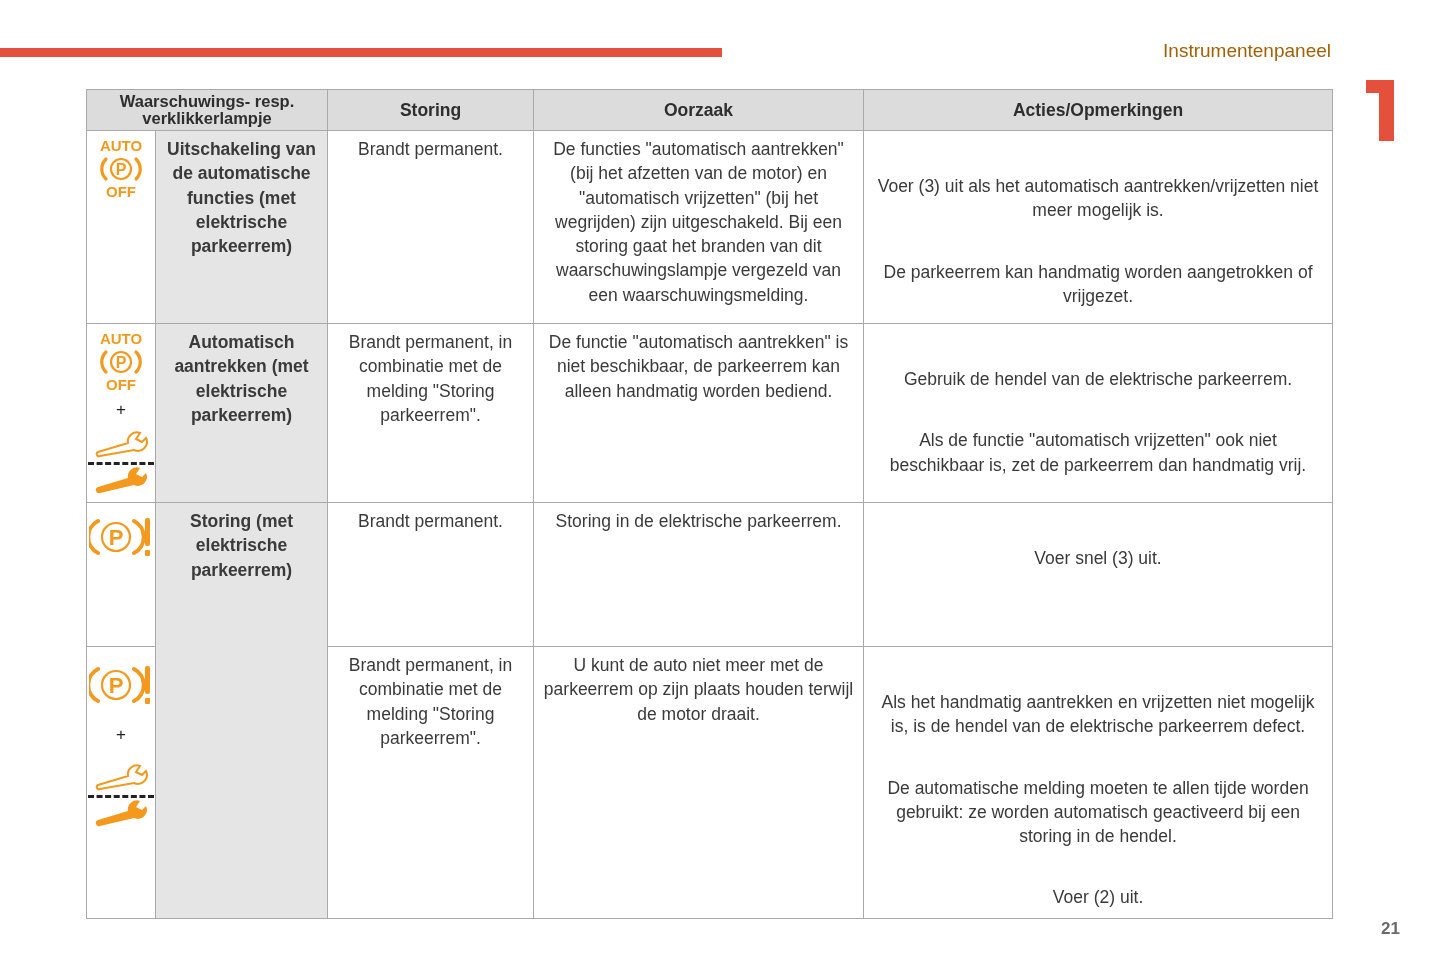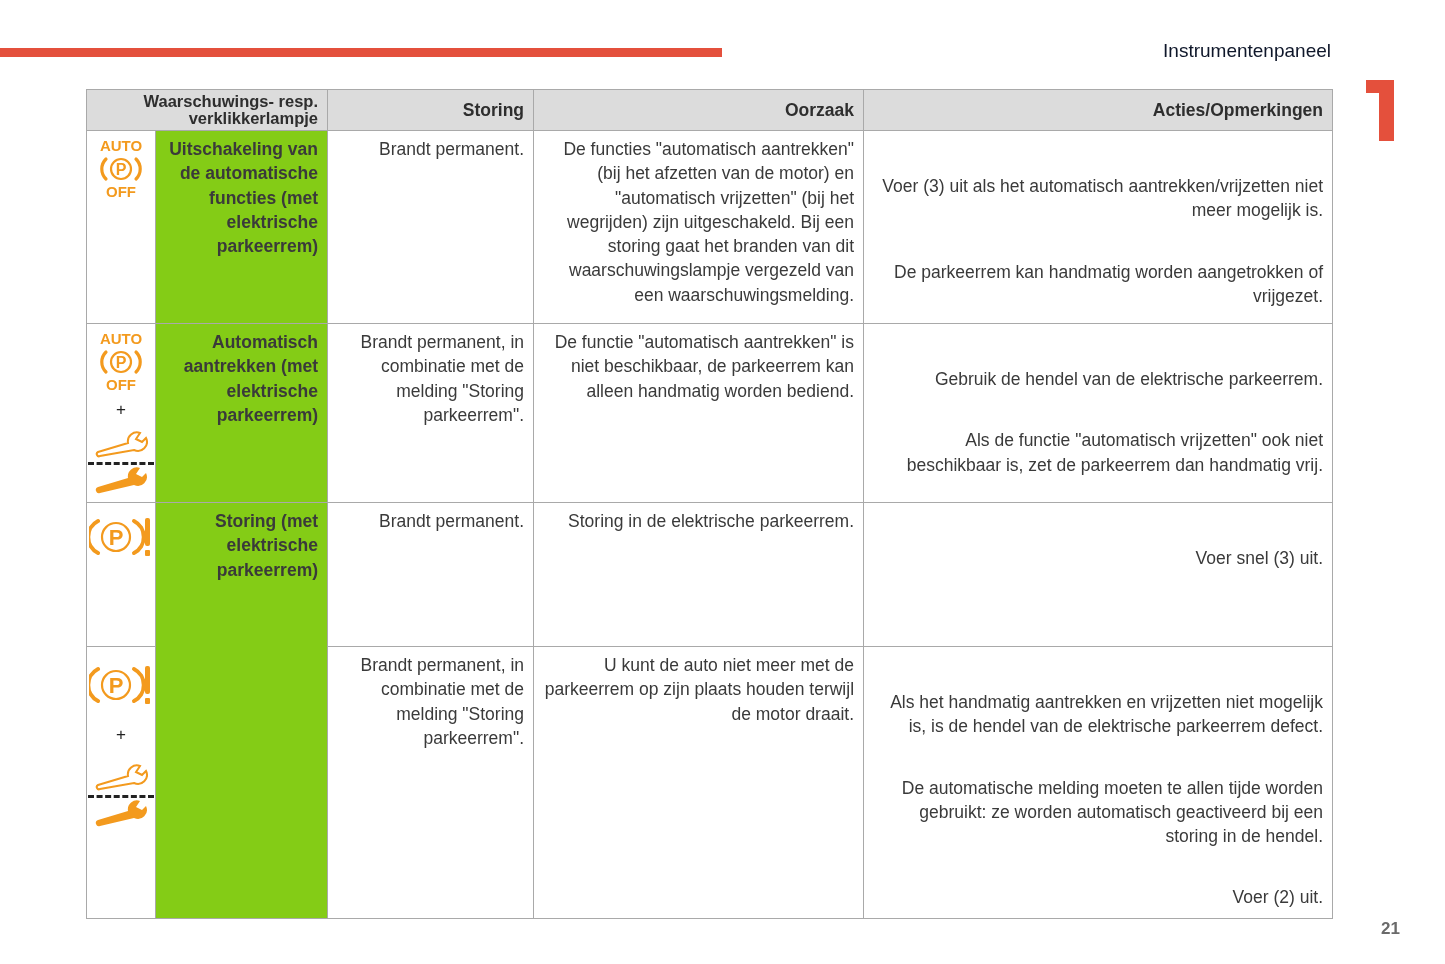--- a/index.html
+++ b/index.html
@@ -1,30 +1,30 @@
 <!DOCTYPE html>
 <html><head>
 <meta charset="utf-8">
 <style>
   html, body { margin:0; padding:0; }
   body { width:1445px; height:964px; background:#ffffff; position:relative; overflow:hidden;
          font-family:"Liberation Sans", sans-serif; color:#3a3a3a; }
   .redbar { position:absolute; left:0; top:48px; width:722px; height:9px; background:#e4503c; }
-  .section-title { position:absolute; right:114px; top:40px; font-size:19px; color:#0f172a; }
+  .section-title { position:absolute; right:114px; top:40px; font-size:19px; color:#a16207; }
   .chapter-num { position:absolute; left:1366px; top:80px; width:30px; height:61px; }
   .page-num { position:absolute; left:1381px; top:919px; font-size:17px; font-weight:bold; color:#6a6a6a; }
 
   table.warn { position:absolute; left:86px; top:89px; border-collapse:collapse; width:1246px; table-layout:fixed; }
-  table.warn th, table.warn td { border:1.5px solid #a9a9a9; vertical-align:top; text-align:right; }
+  table.warn th, table.warn td { border:1.5px solid #a9a9a9; vertical-align:top; text-align:center; }
   table.warn th { background:#dcdcdc; color:#2e2e2e; font-size:17.5px; font-weight:bold; padding:0 9px;
                   height:40px; vertical-align:middle; }
   table.warn th.first { font-size:16.5px; line-height:17px; }
   table.warn td { font-size:17.5px; line-height:24.3px; padding:6px 9px 8px 9px; color:#3a3a3a; }
   td.iconcell { padding:6px 0 0 0 !important; text-align:center !important;margin-top:28px; }
-  td.namecell { background:#84cc16; font-weight:bold; color:#2e2e2e; }
+  td.namecell { background:#e5e5e5; font-weight:bold; color:#2e2e2e; }
   .ic { display:block; margin:0 auto; }
   .plus { font-size:17px; color:#222; text-align:center; }
   .dash { border-top:3px dashed #222; margin:0 1px; }
   .line { display:block;margin-top:37px; }
 </style>
 </head>
 <body>
 
 <div class="redbar"></div>
 <div class="section-title">Instrumentenpaneel</div>

